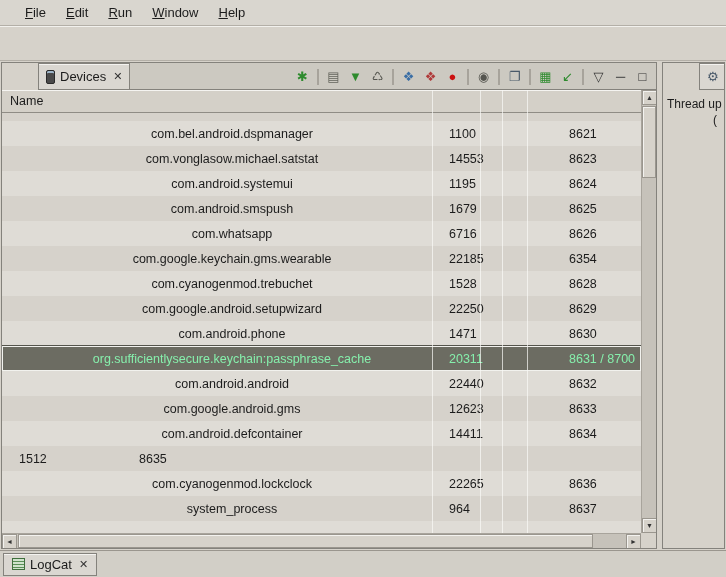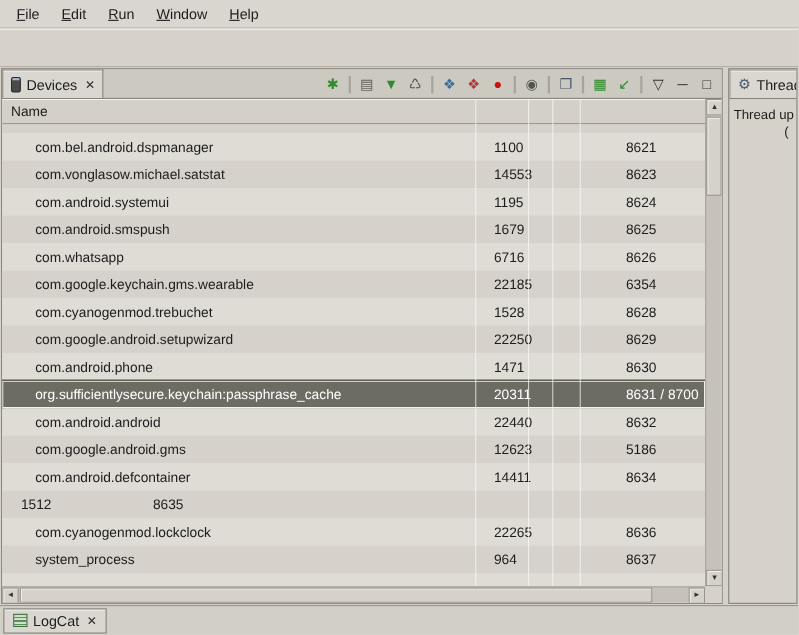--- a/index.html
+++ b/index.html
@@ -10,21 +10,21 @@
     font-family:"Liberation Sans","DejaVu Sans",sans-serif;
     color:#1c1c1c;
     font-size:13px;
     -webkit-font-smoothing:antialiased;
   }
 
   
   .menubar {
     position:absolute; top:0; left:0; right:0; height:26px;
     background:#d9d6cf; border-bottom:1px solid #b3afa7;
-    display:flex; align-items:center; padding-left:5px;
+    display:flex; align-items:center; padding-left:15px;
   }
   .menu-item {
     display:inline-block; padding:4px 10px; font-size:13px; cursor:default;
   }
   .menu-item::first-letter { text-decoration:underline; }
 
   
   .toolbar-strip {
     position:absolute; top:26px; left:0; right:0; height:35px;
     background:#d6d2ca;
@@ -34,21 +34,21 @@
 
   
   .main { position:absolute; top:62px; left:1px; right:1px; bottom:28px; display:flex; gap:5px; }
   .panel { border:1px solid #84827c; background:#d6d2ca; position:relative; }
   .devices-panel { width:656px; flex:none; }
   .threads-panel { flex:1; min-width:0; overflow:hidden; }
 
   
   .tabbar {
     height:27px; background:#ccc9c1; border-bottom:1px solid #84827c;
-    position:relative; display:flex; align-items:flex-start; overflow:hidden;
+    position:relative; display:flex; align-items:center; overflow:hidden;margin-left:36px;
   }
   .tab {
     display:flex; align-items:center; gap:5px; height:27px; padding:0 7px;
     background:#dad7d1; border:1px solid #84827c; border-bottom:none;
     box-shadow:inset 0 1px 0 #f4f3f0; font-size:13px; white-space:nowrap; cursor:default;
   }
   .tab-close { font-size:11px; color:#333; margin-left:2px; cursor:default; }
 
   .device-icon {
     width:9px; height:14px; background:#4a4a4a; border:1px solid #2a2a2a;
@@ -75,24 +75,24 @@
     background:#d4d0c8; border-bottom:1px solid #8f8c85;
     box-shadow:inset 0 1px 0 #f5f4f1;
     font-size:12.5px; line-height:22px; padding-left:8px; cursor:default;
   }
   .top-partial { position:absolute; top:23px; left:0; right:15px; height:8px; background:#d6d2cb; }
   .rows-list { position:absolute; top:31px; left:0; right:15px; height:400px; }
   .row { height:25px; display:flex; align-items:center; font-size:12.5px; cursor:default; }
   .row:nth-child(odd)  { background:#dfdcd6; }
   .row:nth-child(even) { background:#d6d2cb; }
   .row.selected {
-    background:#6c6c62; color:#ffffff;
+    background:#6c6c62; color:#86efac;
     box-shadow:inset 0 0 0 1px #f2f2ee, 0 0 0 1px #55554d;
   }
-  .c-name { flex:0 0 430px; padding-left:30px; overflow:hidden; white-space:nowrap; }
+  .c-name { flex:0 0 430px; padding-left:30px; overflow:hidden; white-space:nowrap;text-align:center; }
   .c-pid  { flex:0 0 95px;  padding-left:17px; white-space:nowrap; }
   .c-port { flex:1; padding-left:10px; white-space:nowrap; overflow:hidden;margin-left:32px; }
 
   .colline { position:absolute; top:0; bottom:15px; width:1px; background:rgba(250,250,247,0.7); pointer-events:none; }
   .cl1{left:430px;} .cl2{left:478px;} .cl3{left:500px;} .cl4{left:525px;}
 
   
   .vscroll {
     position:absolute; top:0; right:0; bottom:15px; width:15px;
     background:#c6c2ba; border-left:1px solid #a8a49c;
@@ -246,21 +246,21 @@
           <span class="c-port">8631 / 8700</span>
         </div>
           <div class="row">
           <span class="c-name">com.android.android</span>
           <span class="c-pid">22440</span>
           <span class="c-port">8632</span>
         </div>
           <div class="row">
           <span class="c-name">com.google.android.gms</span>
           <span class="c-pid">12623</span>
-          <span class="c-port">5186</span>
+          <span class="c-port">8633</span>
         </div>
           <div class="row">
           <span class="c-name">com.android.defcontainer</span>
           <span class="c-pid">14411</span>
           <span class="c-port">8634</span>
         </div>
           <div class="row">
           <span class="c-pid">1512</span>
           <span class="c-port">8635</span>
         </div>

